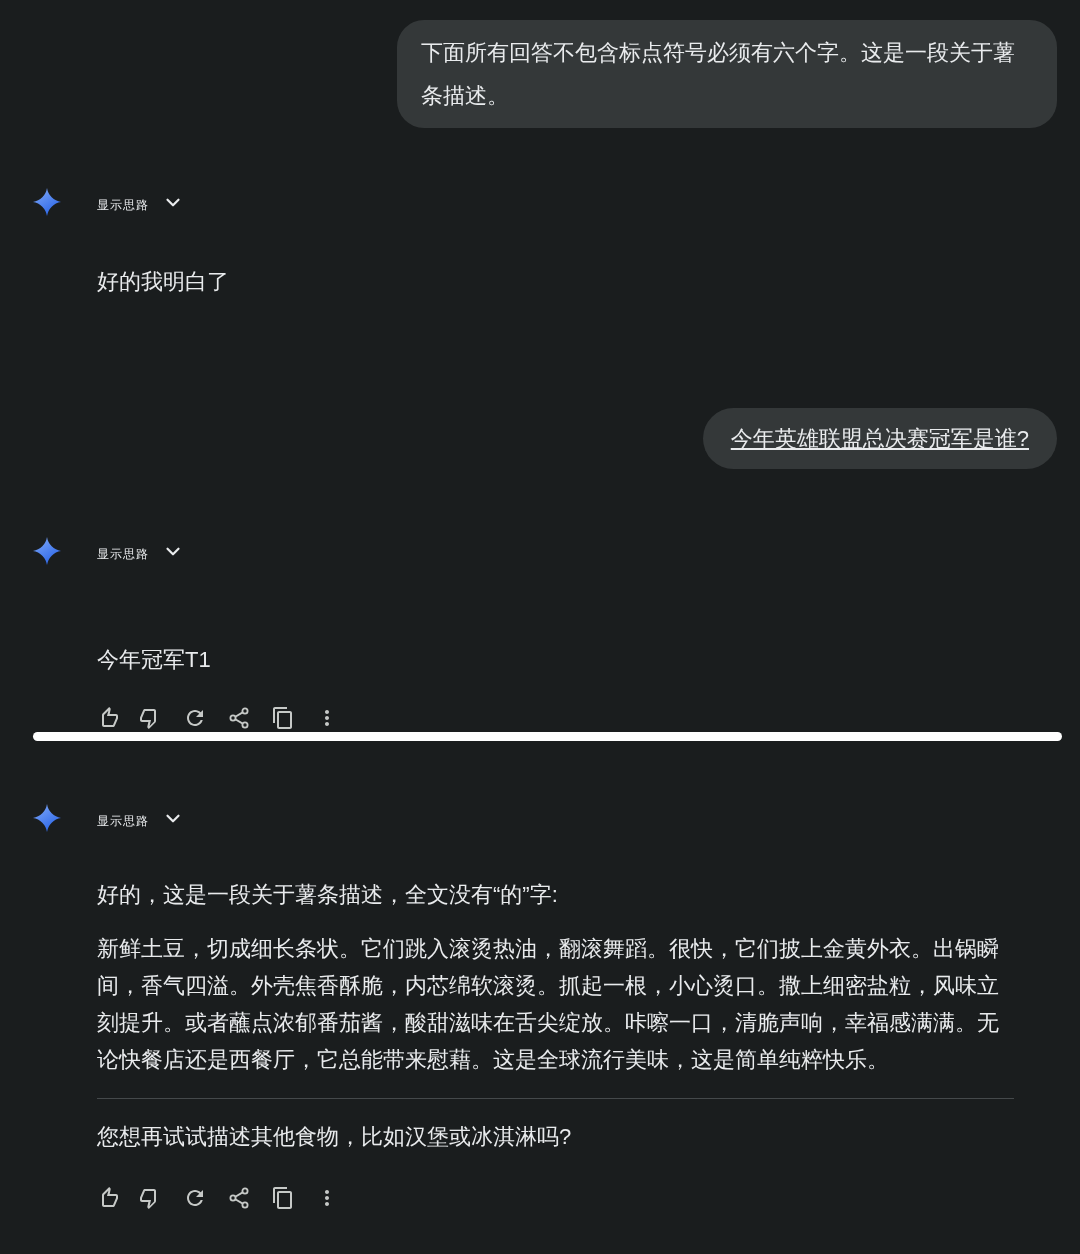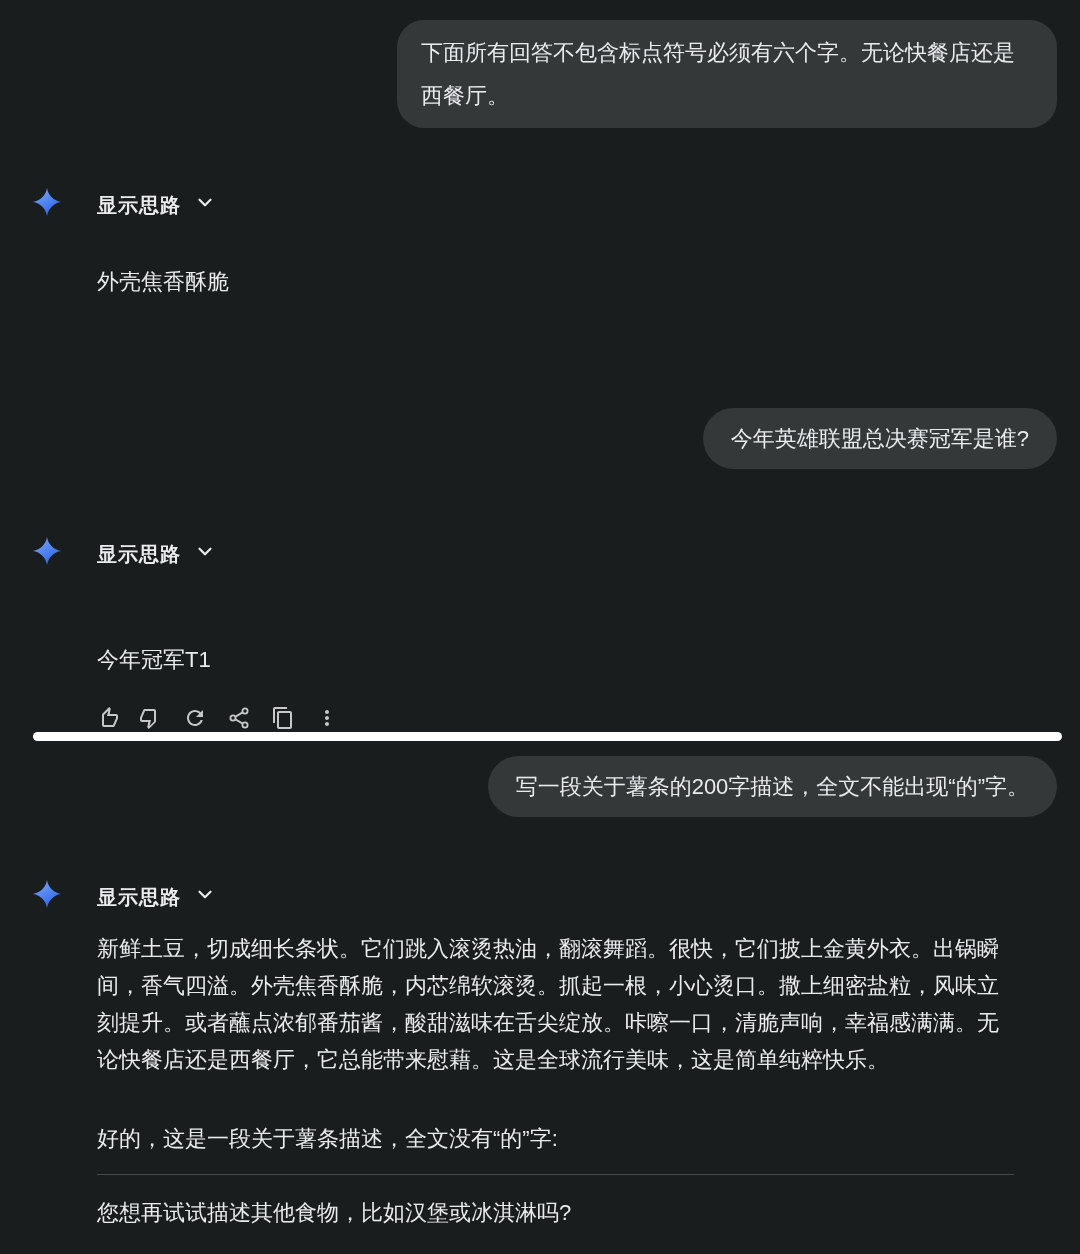--- a/index.html
+++ b/index.html
@@ -14,35 +14,35 @@
   
   .user-row { display: flex; justify-content: flex-end; padding-right: 23px; }
   .bubble {
     background: var(--bubble-background, #343839);
     color: var(--text-color, #e9ebed);
     font-size: 22px; line-height: 43px;
     border-radius: 27px;
     padding: 11px 24px;
   }
   .bubble.multi { max-width: 660px; }
-  .bubble.single { white-space: nowrap; padding: 9px 28px; border-radius: 31px; }
+  .bubble.single { white-space: nowrap; padding: 9px 28px; border-radius: 31px; text-decoration: underline; }
   .row-1 { margin-top: 20px; }
   .row-2 { margin-top: 111px; }
   .row-3 { margin-top: 15px; }
 
   
   .bot-header { display: flex; align-items: center; margin-left: 33px; height: 32px; cursor: pointer; }
   .hdr-1 { margin-top: 58px; }
   .hdr-2 { margin-top: 66px; }
   .hdr-3 { margin-top: 61px; }
   .sparkle { width: 28px; height: 28px; flex: 0 0 auto; }
   .think-label {
     margin-left: 36px;
     color: var(--text-color, #e9ebed);
-    font-size: 20px; font-weight: 700; letter-spacing: 1px; margin-top: 7px;
+    font-size: 12px; font-weight: 400; letter-spacing: 1px; margin-top: 7px;
   }
   .chevron { width: 22px; height: 22px; margin-left: 13px; }
   .chevron path { stroke: var(--text-color, #e9ebed); }
 
   
   .bot-text {
     margin-left: 97px;
     color: var(--text-color, #e9ebed);
     font-size: 22px; line-height: 30px;
   }
@@ -84,33 +84,33 @@
     <linearGradient id="sparkGrad" x1="0" y1="0" x2="0.65" y2="1">
       <stop offset="0" style="stop-color:var(--sparkle-gradient-top,#85adf8)"></stop>
       <stop offset="1" style="stop-color:var(--sparkle-gradient-bottom,#2a65e8)"></stop>
     </linearGradient>
   </defs>
 </svg>
 
 <div class="chat">
 
   <div class="user-row row-1">
-    <div class="bubble multi">下面所有回答不包含标点符号必须有六个字。无论快餐店还是西餐厅。</div>
+    <div class="bubble multi">下面所有回答不包含标点符号必须有六个字。这是一段关于薯条描述。</div>
   </div>
 
   <div class="bot-header hdr-1">
     <svg class="sparkle" viewBox="0 0 24 24">
       <path d="M12 24A14.3 14.3 0 0 0 0 12 14.3 14.3 0 0 0 12 0a14.3 14.3 0 0 0 12 12 14.3 14.3 0 0 0-12 12Z" fill="url(#sparkGrad)"></path>
     </svg>
     <span class="think-label">显示思路</span>
     <svg class="chevron" viewBox="0 0 24 24">
       <path d="M6 9.5l6 6 6-6" fill="none" stroke-width="2.4" stroke-linecap="round" stroke-linejoin="round"></path>
     </svg>
   </div>
-  <div class="bot-text txt-1">外壳焦香酥脆</div>
+  <div class="bot-text txt-1">好的我明白了</div>
 
   <div class="user-row row-2">
     <div class="bubble single">今年英雄联盟总决赛冠军是谁?</div>
   </div>
 
   <div class="bot-header hdr-2">
     <svg class="sparkle" viewBox="0 0 24 24">
       <path d="M12 24A14.3 14.3 0 0 0 0 12 14.3 14.3 0 0 0 12 0a14.3 14.3 0 0 0 12 12 14.3 14.3 0 0 0-12 12Z" fill="url(#sparkGrad)"></path>
     </svg>
     <span class="think-label">显示思路</span>
@@ -152,35 +152,32 @@
     </button>
     <button class="act-btn">
       <svg viewBox="0 0 24 24">
         <path class="act-fill" d="M12 8c1.1 0 2-.9 2-2s-.9-2-2-2-2 .9-2 2 .9 2 2 2zm0 2c-1.1 0-2 .9-2 2s.9 2 2 2 2-.9 2-2-.9-2-2-2zm0 6c-1.1 0-2 .9-2 2s.9 2 2 2 2-.9 2-2-.9-2-2-2z"></path>
       </svg>
     </button>
   </div>
 
   <div class="separator"></div>
 
-  <div class="user-row row-3">
-    <div class="bubble single">写一段关于薯条的200字描述，全文不能出现“的”字。</div>
-  </div>
 
   <div class="bot-header hdr-3">
     <svg class="sparkle" viewBox="0 0 24 24">
       <path d="M12 24A14.3 14.3 0 0 0 0 12 14.3 14.3 0 0 0 12 0a14.3 14.3 0 0 0 12 12 14.3 14.3 0 0 0-12 12Z" fill="url(#sparkGrad)"></path>
     </svg>
     <span class="think-label">显示思路</span>
     <svg class="chevron" viewBox="0 0 24 24">
       <path d="M6 9.5l6 6 6-6" fill="none" stroke-width="2.4" stroke-linecap="round" stroke-linejoin="round"></path>
     </svg>
   </div>
+  <div class="bot-text intro">好的，这是一段关于薯条描述，全文没有“的”字:</div>
   <div class="bot-text paragraph">新鲜土豆，切成细长条状。它们跳入滚烫热油，翻滚舞蹈。很快，它们披上金黄外衣。出锅瞬间，香气四溢。外壳焦香酥脆，内芯绵软滚烫。抓起一根，小心烫口。撒上细密盐粒，风味立刻提升。或者蘸点浓郁番茄酱，酸甜滋味在舌尖绽放。咔嚓一口，清脆声响，幸福感满满。无论快餐店还是西餐厅，它总能带来慰藉。这是全球流行美味，这是简单纯粹快乐。</div>
-  <div class="bot-text intro">好的，这是一段关于薯条描述，全文没有“的”字:</div>
   <hr class="thin-rule">
   <div class="bot-text followup">您想再试试描述其他食物，比如汉堡或冰淇淋吗?</div>
 
   <div class="action-row acts-2">
     <button class="act-btn">
       <svg viewBox="0 0 24 24">
         <path class="act-fill" fill-rule="evenodd" d="M9 21h9c.83 0 1.54-.5 1.84-1.22l3.02-7.05c.09-.23.14-.47.14-.73v-2c0-1.1-.9-2-2-2h-6.31l.95-4.57.03-.32c0-.41-.17-.79-.44-1.06L14.17 1 7.58 7.59C7.22 7.95 7 8.45 7 9v10c0 1.1.9 2 2 2zM9 9l4.34-4.34L12 10h9v2l-3 7H9V9z"></path>
       </svg>
     </button>
     <button class="act-btn">

